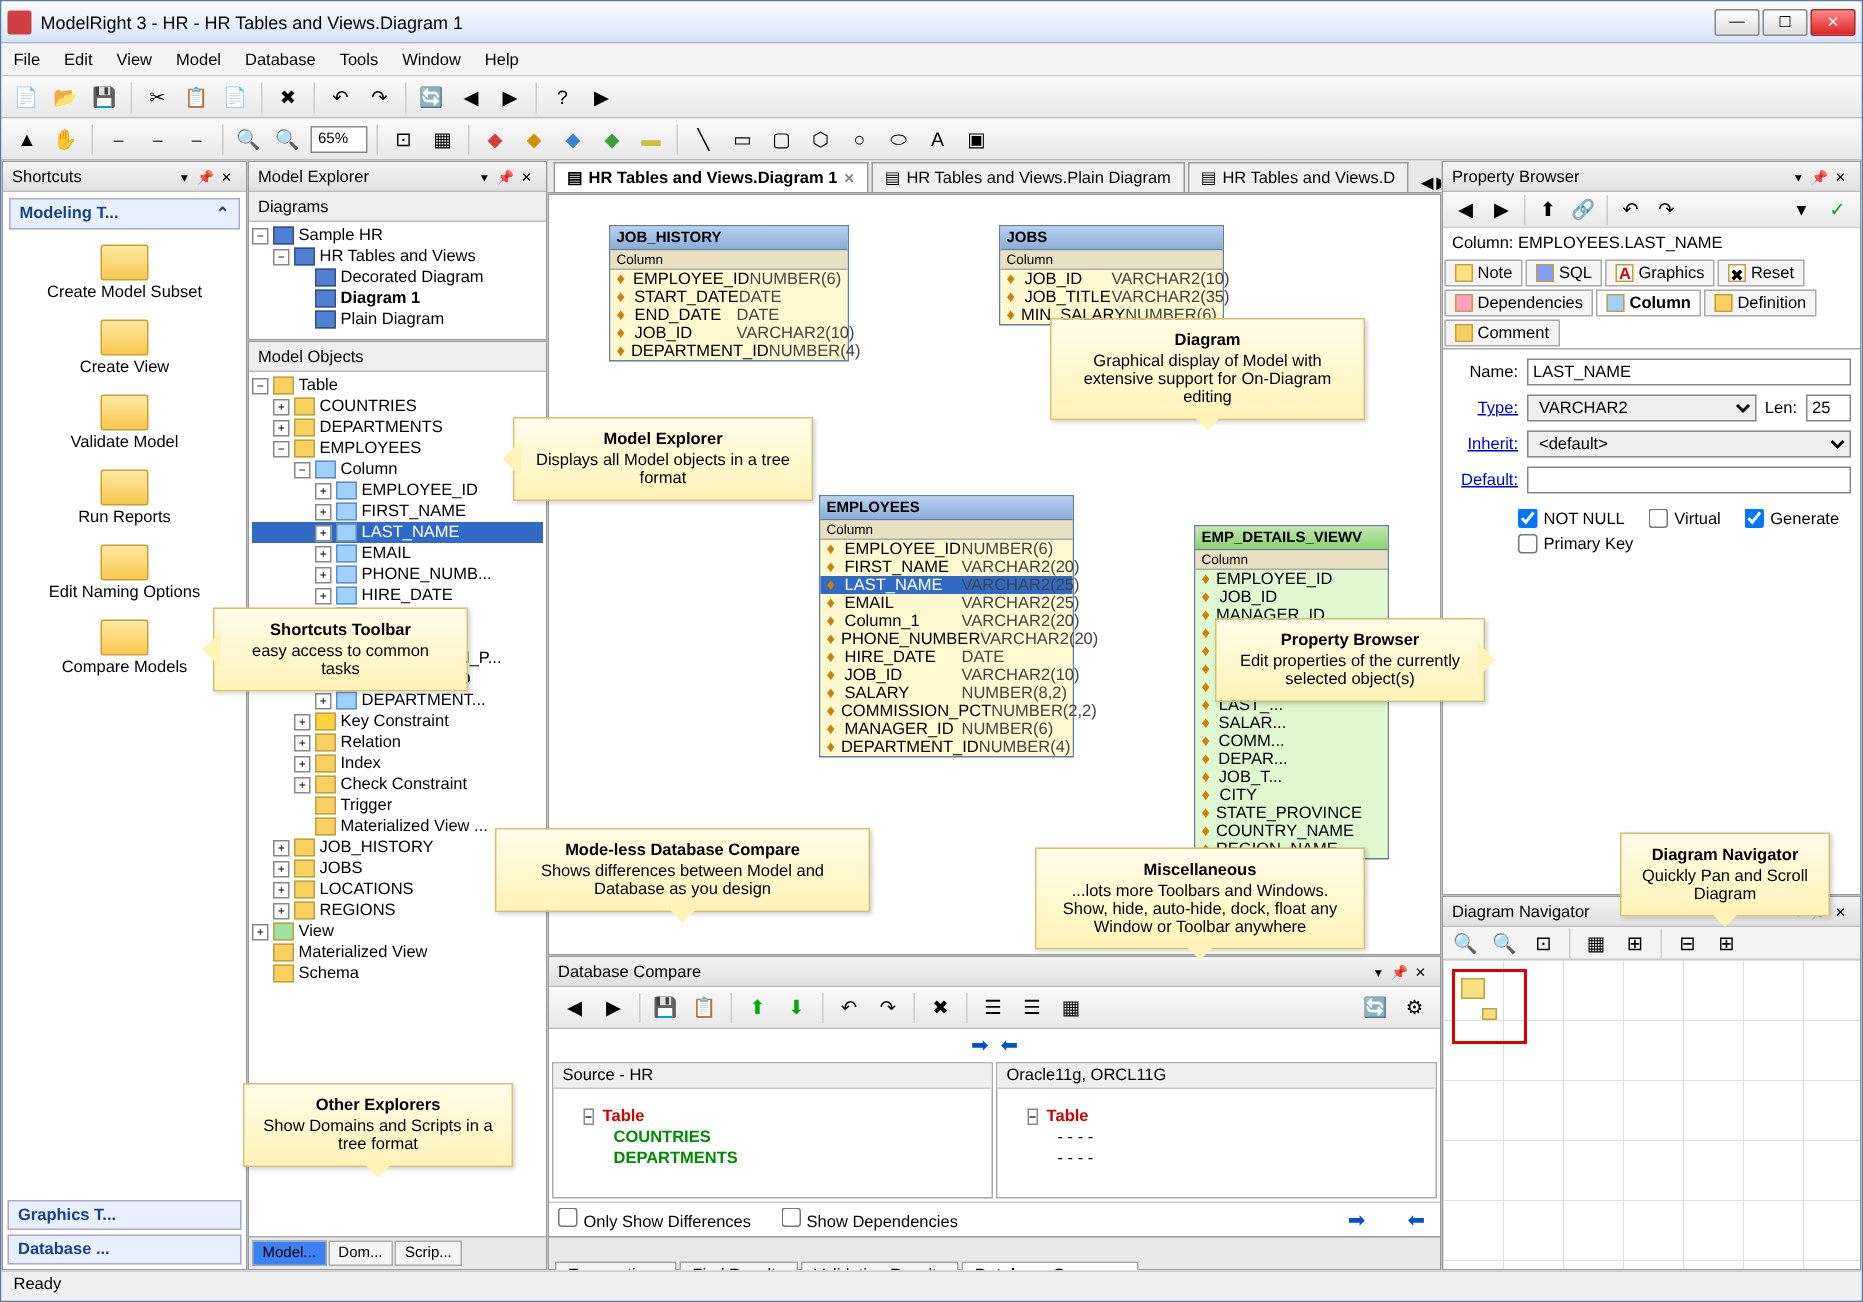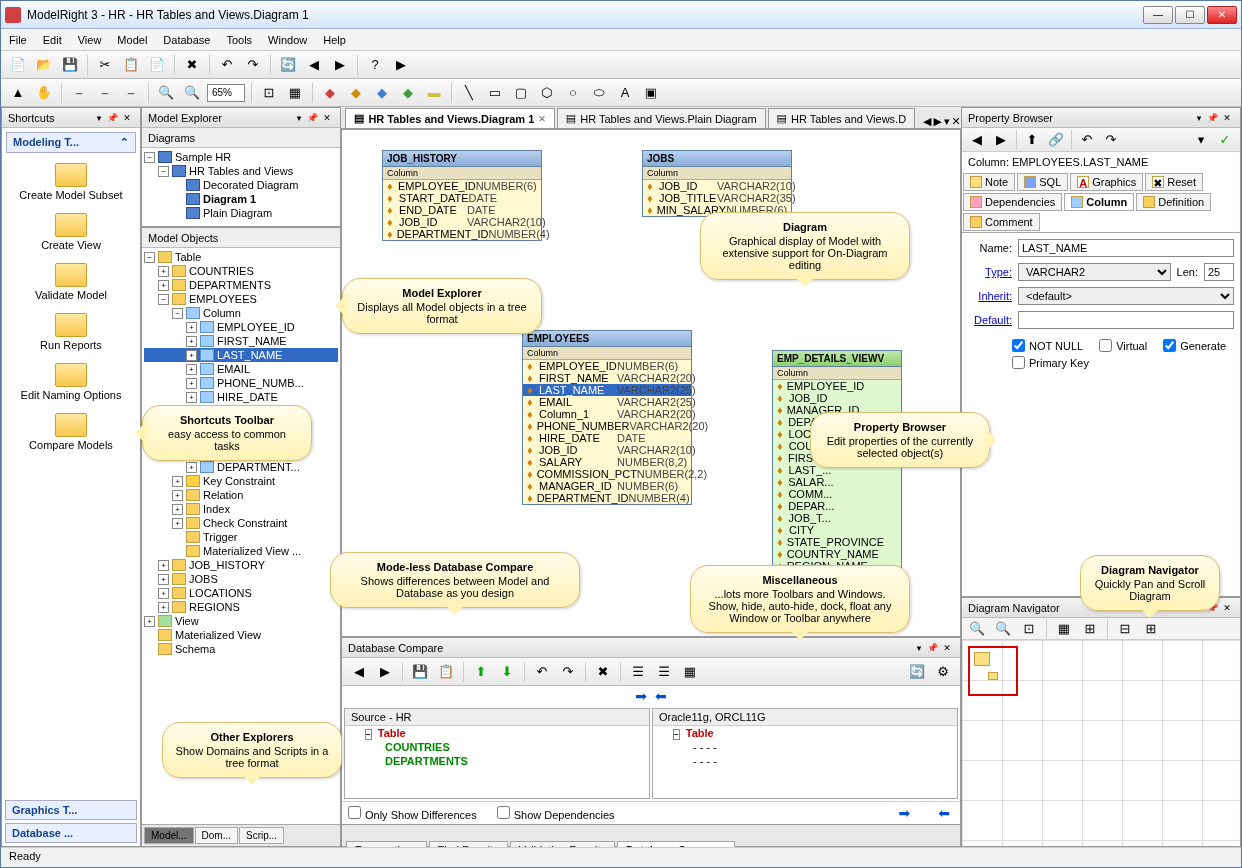--- a/index.html
+++ b/index.html
@@ -15,21 +15,21 @@
 .menubar span { font-size: 11px; cursor: default; }
 .toolbar { height: 28px; background: linear-gradient(to bottom, #fafafa, #e8e8e8); border-bottom: 1px solid #bbb; display: flex; align-items: center; padding: 0 6px; gap: 4px; }
 .tbtn { width: 22px; height: 22px; border: 1px solid transparent; display: flex; align-items: center; justify-content: center; font-size: 13px; border-radius: 2px; }
 .tsep { width: 1px; height: 20px; background: #ccc; margin: 0 2px; }
 .zoom-box { width: 38px; height: 18px; border: 1px solid #888; background: #fff; font-size: 10px; padding: 0 4px; display:flex;align-items:center; }
 .main { flex: 1; display: flex; overflow: hidden; }
 .panel { background: #fff; border: 1px solid #999; display: flex; flex-direction: column; }
 .panel-header { height: 20px; background: linear-gradient(to bottom, #f4f4f4, #e0e0e0); border-bottom: 1px solid #bbb; display: flex; align-items: center; padding: 0 6px; font-size: 11px; }
 .panel-header .spacer { flex: 1; }
 .panel-header .pbtn { width: 14px; height: 14px; font-size: 9px; display:flex;align-items:center;justify-content:center;cursor:default; }
-.shortcuts { width: 140px; border-right: 1px solid #999; display:flex;flex-direction:column; }
+.shortcuts { width: 164px; border-right: 1px solid #999; display:flex;flex-direction:column; }
 .shortcuts-tabhead { background:#e8f0ff;border:1px solid #aac;padding:3px 6px;margin:4px;font-size:11px;color:#15428b;font-weight:bold;display:flex;align-items:flex-start; }
 .shortcut-item { padding: 6px 4px; text-align: center; font-size: 10px; cursor:default; }
 .shortcut-icon { width: 32px; height: 24px; margin: 0 auto 2px; background: linear-gradient(to bottom, #ffe8a0, #f8c850); border: 1px solid #c8a030; border-radius: 2px; }
 .shortcuts-bottom { margin-top:auto; }
 .shortcuts-bottom > div { background:#e8f0ff;border:1px solid #aac;padding:3px 6px;margin:3px;font-size:11px;color:#15428b;font-weight:bold; }
 .explorer-col { width: 200px; display:flex;flex-direction:column; }
 .tree { flex:1; overflow:auto; background:#fff; padding:2px; }
 .tree-item { display:flex;align-items:center;padding:1px 0;font-size:11px;white-space:nowrap; }
 .tree-item.selected { background:#316ac5;color:#fff; }
 .tree-exp { width:11px;height:11px;border:1px solid #888;font-size:8px;line-height:9px;text-align:center;margin-right:3px;background:#fff;color:#000; }
@@ -47,33 +47,33 @@
 .entity { position:absolute;border:1px solid #6080a0;background:#fff;font-size:10px; }
 .entity-title { background:linear-gradient(to bottom,#b8d0f0,#8aaed8);padding:2px 4px;font-weight:bold;font-size:10px;color:#000;border-bottom:1px solid #6080a0; }
 .entity-sub { background:#e8e0c0;padding:1px 4px;font-size:9px;border-bottom:1px solid #aaa; }
 .entity-body { background:#fff8d0; }
 .entity-body.green { background:#e0f8d0; }
 .entity-row { display:flex;padding:0 4px;font-size:9px;line-height:12px; }
 .entity-row.sel { background:#316ac5;color:#fff; }
 .er-ico { width:8px;color:#d08000; }
 .er-name { flex:1;padding-left:4px; }
 .er-type { color:#444;width:70px; }
-.callout { position:absolute;background:linear-gradient(to bottom,#fffce8,#fff3b8);border:1px solid #d8c070;border-radius:18px;padding:8px 12px;font-size:12px;text-align:center;box-shadow:1px 1px 3px rgba(0,0,0,0.2);z-index:50; }
+.callout { position:absolute;background:linear-gradient(to bottom,#fffce8,#fff3b8);border:1px solid #d8c070;border-radius:0;padding:8px 12px;font-size:12px;text-align:center;box-shadow:1px 1px 3px rgba(0,0,0,0.2);z-index:50; }
 .callout .ch { font-weight:bold;margin-bottom:2px; }
 .callout::after { content:'';position:absolute;width:0;height:0;border:12px solid transparent; }
 .callout.pt-down::after { bottom:-20px;left:50%;margin-left:-12px;border-top-color:#fff3b8; }
 .callout.pt-right::after { right:-20px;top:50%;margin-top:-12px;border-left-color:#fff3b8; }
 .callout.pt-left::after { left:-20px;top:50%;margin-top:-12px;border-right-color:#fff3b8; }
 .db-compare { height:210px;border-top:1px solid #999;display:flex;flex-direction:column; }
 .dbc-tb { height:28px;background:linear-gradient(to bottom,#fafafa,#e8e8e8);border-bottom:1px solid #bbb;display:flex;align-items:center;padding:0 6px;gap:4px; }
 .dbc-body { flex:1;display:flex;gap:2px;padding:2px; }
 .dbc-pane { flex:1;border:1px solid #aaa;background:#fff;display:flex;flex-direction:column; }
 .dbc-phead { background:#eee;padding:2px 6px;border-bottom:1px solid #ccc;font-size:11px; }
 .dbc-prow { padding:1px 20px;font-size:11px; }
-.dbc-prow.red { color:#c00;font-weight:bold; }
+.dbc-prow.red { color:#c00;font-weight:bold;margin-top:11px; }
 .dbc-prow.grn { color:#080;font-weight:bold; }
 .dbc-foot { display:flex;gap:20px;padding:3px 6px;border-top:1px solid #ccc;font-size:11px;align-items:center; }
 .dbc-foot input { margin-right:4px; }
 .bot-tabs { height:22px;display:flex;align-items:center;background:#e8e8e8;border-top:1px solid #999;gap:2px;padding:0 4px; }
 .bot-tab { padding:2px 8px;font-size:11px;background:#f4f4f4;border:1px solid #a3a3a3;margin-top:28px; }
 .bot-tab.active { background:#fff;font-weight:bold; }
 .right-col { width: 280px;display:flex;flex-direction:column; }
 .prop-tb { height:24px;background:linear-gradient(to bottom,#fafafa,#e8e8e8);display:flex;align-items:center;padding:0 4px;gap:2px;border-bottom:1px solid #ccc; }
 .prop-lbl { padding:4px 6px;font-size:11px; }
 .prop-tabs { display:flex;flex-wrap:wrap;border-bottom:1px solid #aaa; }
@@ -87,21 +87,21 @@
 .prop-row input[type=text], .prop-row select { flex:1;border:1px solid #888;padding:1px 3px;font-size:11px;height:18px; }
 .prop-checks { display:flex;flex-wrap:wrap;gap:4px 16px;padding:4px 10px 4px 50px;font-size:11px; }
 .prop-checks label { display:flex;align-items:center;gap:4px; }
 .nav-panel { height:250px;border-top:1px solid #999; }
 .nav-tb { height:22px;display:flex;align-items:center;padding:0 4px;gap:4px;background:#f4f4f4;border-bottom:1px solid #ccc; }
 .nav-grid { flex:1;background:#fff;background-image:linear-gradient(#ddd 1px,transparent 1px),linear-gradient(90deg,#ddd 1px,transparent 1px);background-size:40px 40px;position:relative;height:200px; }
 .nav-box { position:absolute;border:2px solid #d00;width:50px;height:50px;top:6px;left:6px; }
 .statusbar { height:20px;background:#f0f0f0;border-top:1px solid #ccc;padding:2px 8px;font-size:11px; }
 .mini-tabs { height:22px;display:flex;align-items:center;background:#e8e8e8;border-top:1px solid #aaa;padding:0 2px;gap:1px; }
 .mini-tab { padding:2px 6px;font-size:10px;background:#f4f4f4;border:1px solid #aaa; }
-.mini-tab.active { background:#737373; }
+.mini-tab.active { background:#3b82f6; }
 .arrows { display:flex;gap:0;justify-content:center;padding:2px; }
 .arrow { font-size:14px;color:#0050d0;padding:0 4px; }
 </style>
 </head>
 <body>
 
 <div class="window">
   <div class="titlebar">
     <div class="titlebar-icon"></div>
     <div class="titlebar-text">ModelRight 3 - HR - HR Tables and Views.Diagram 1</div>

